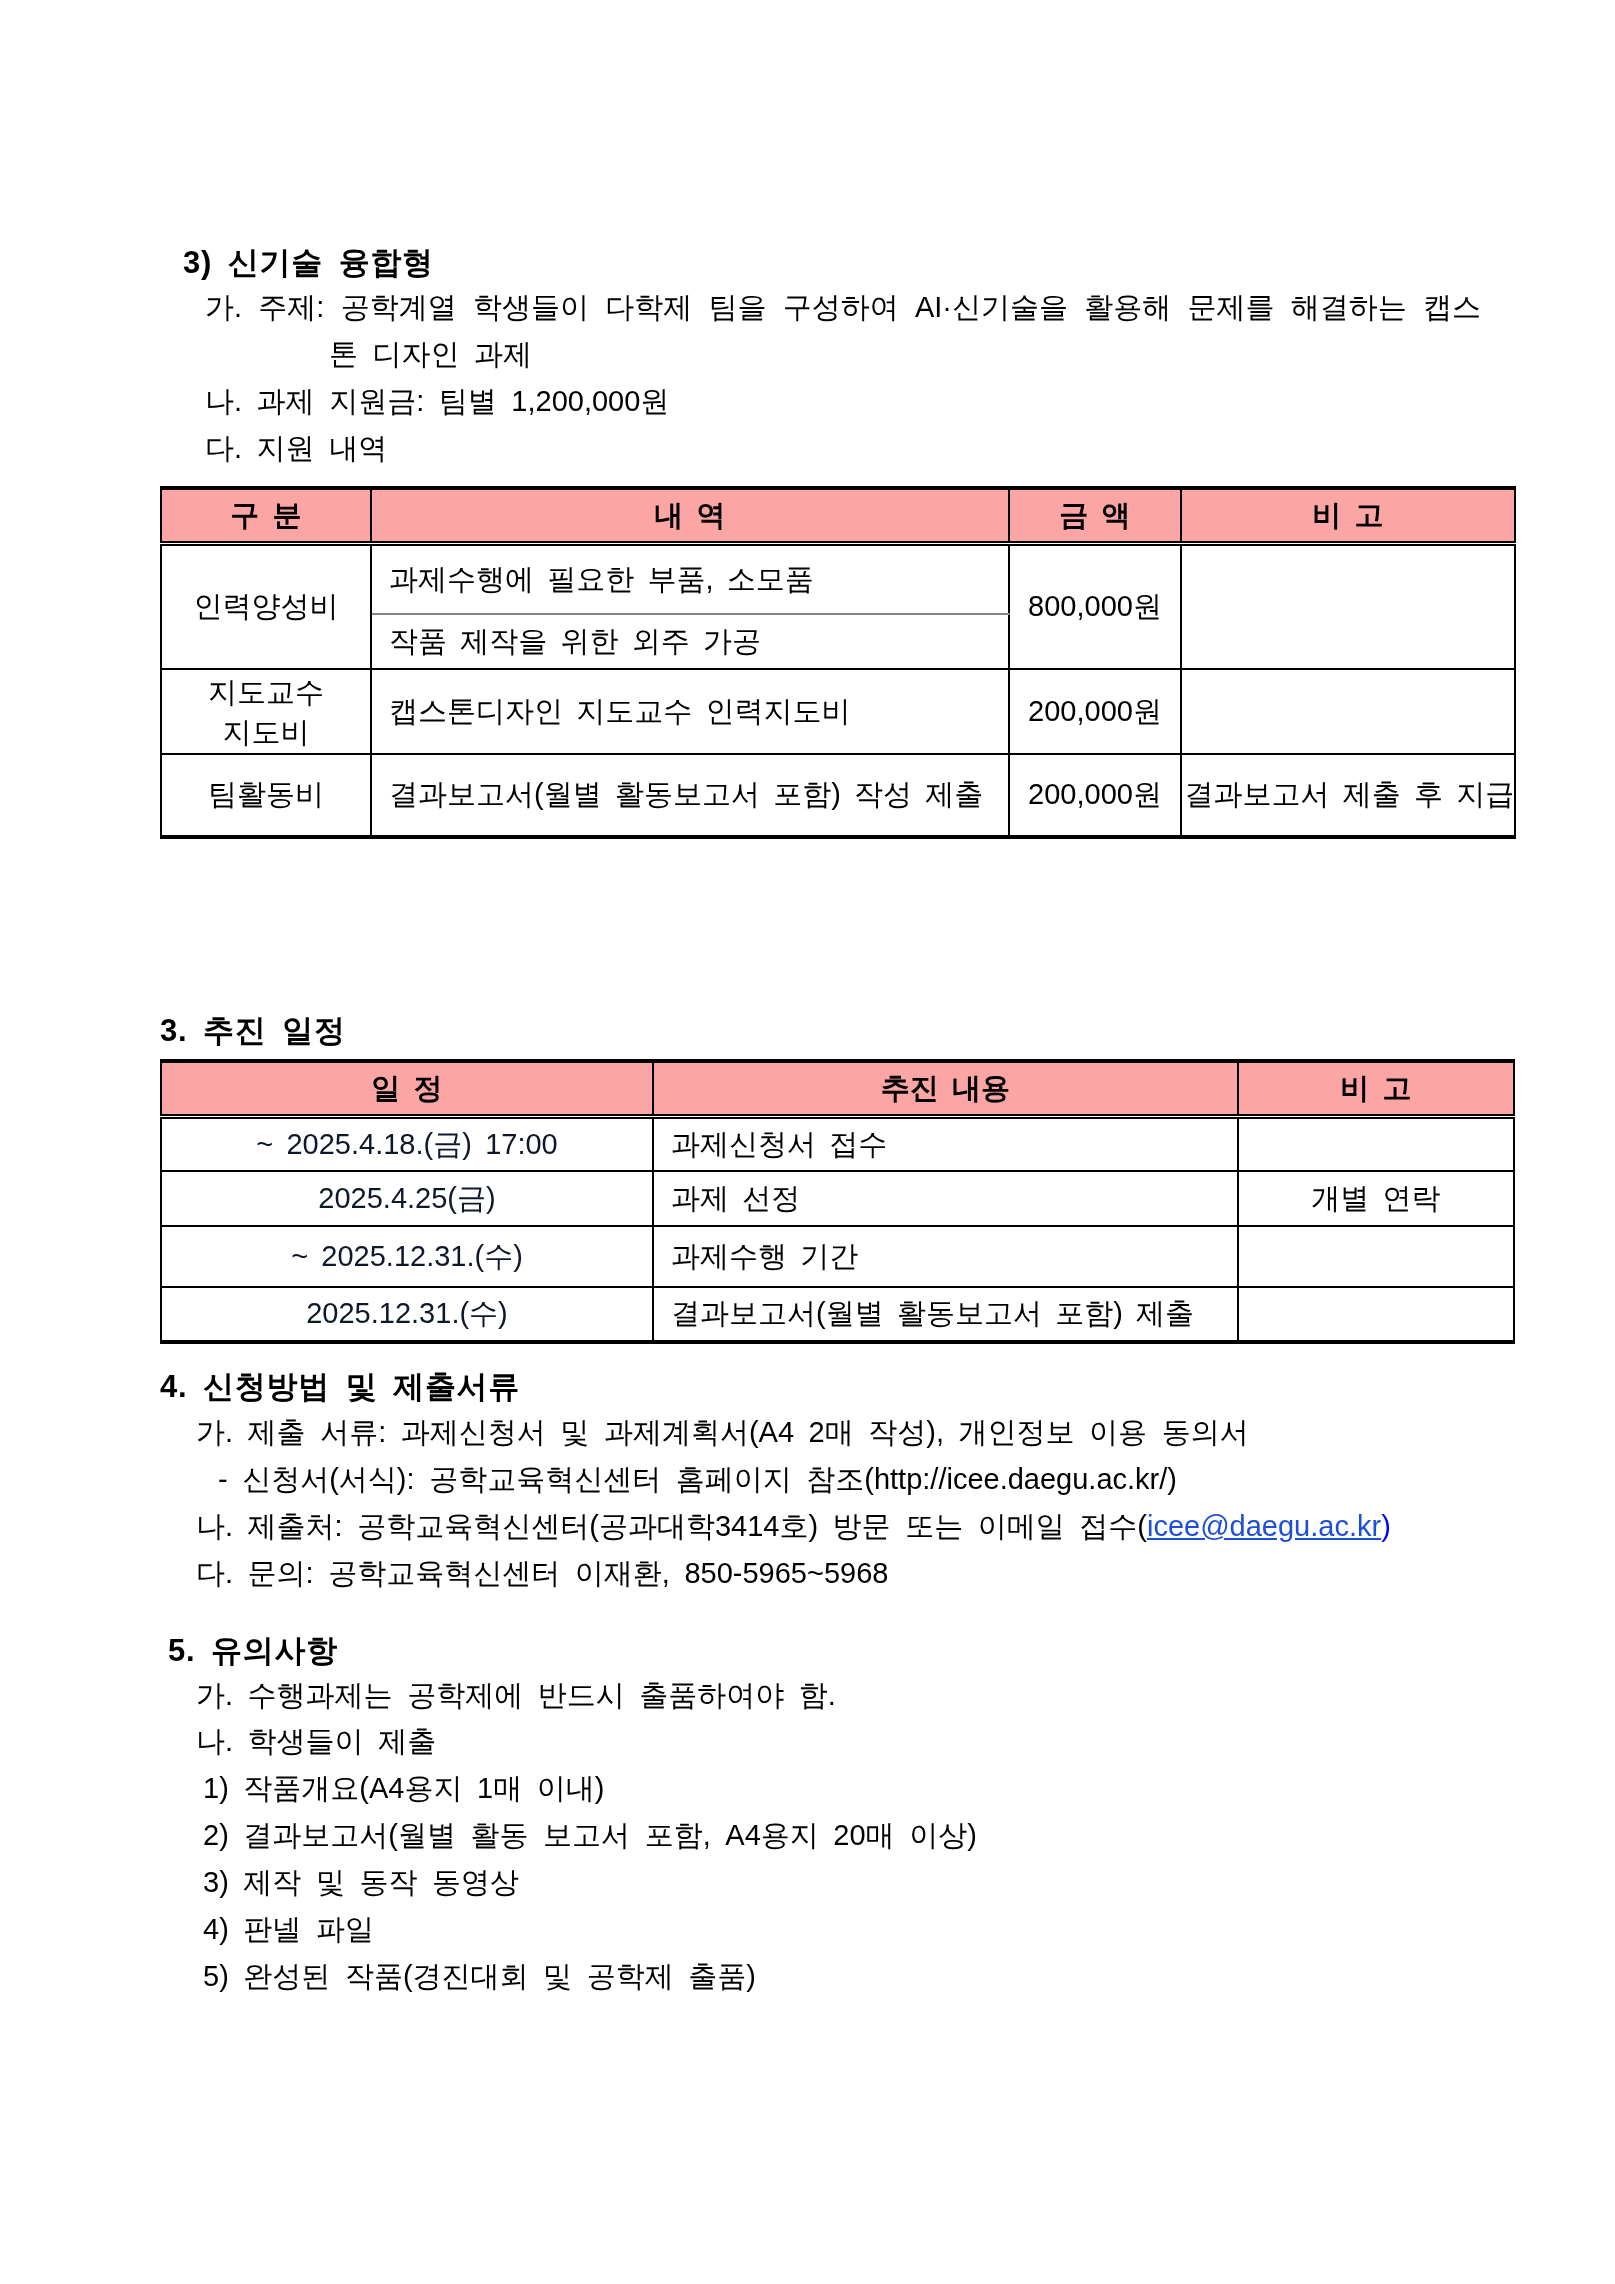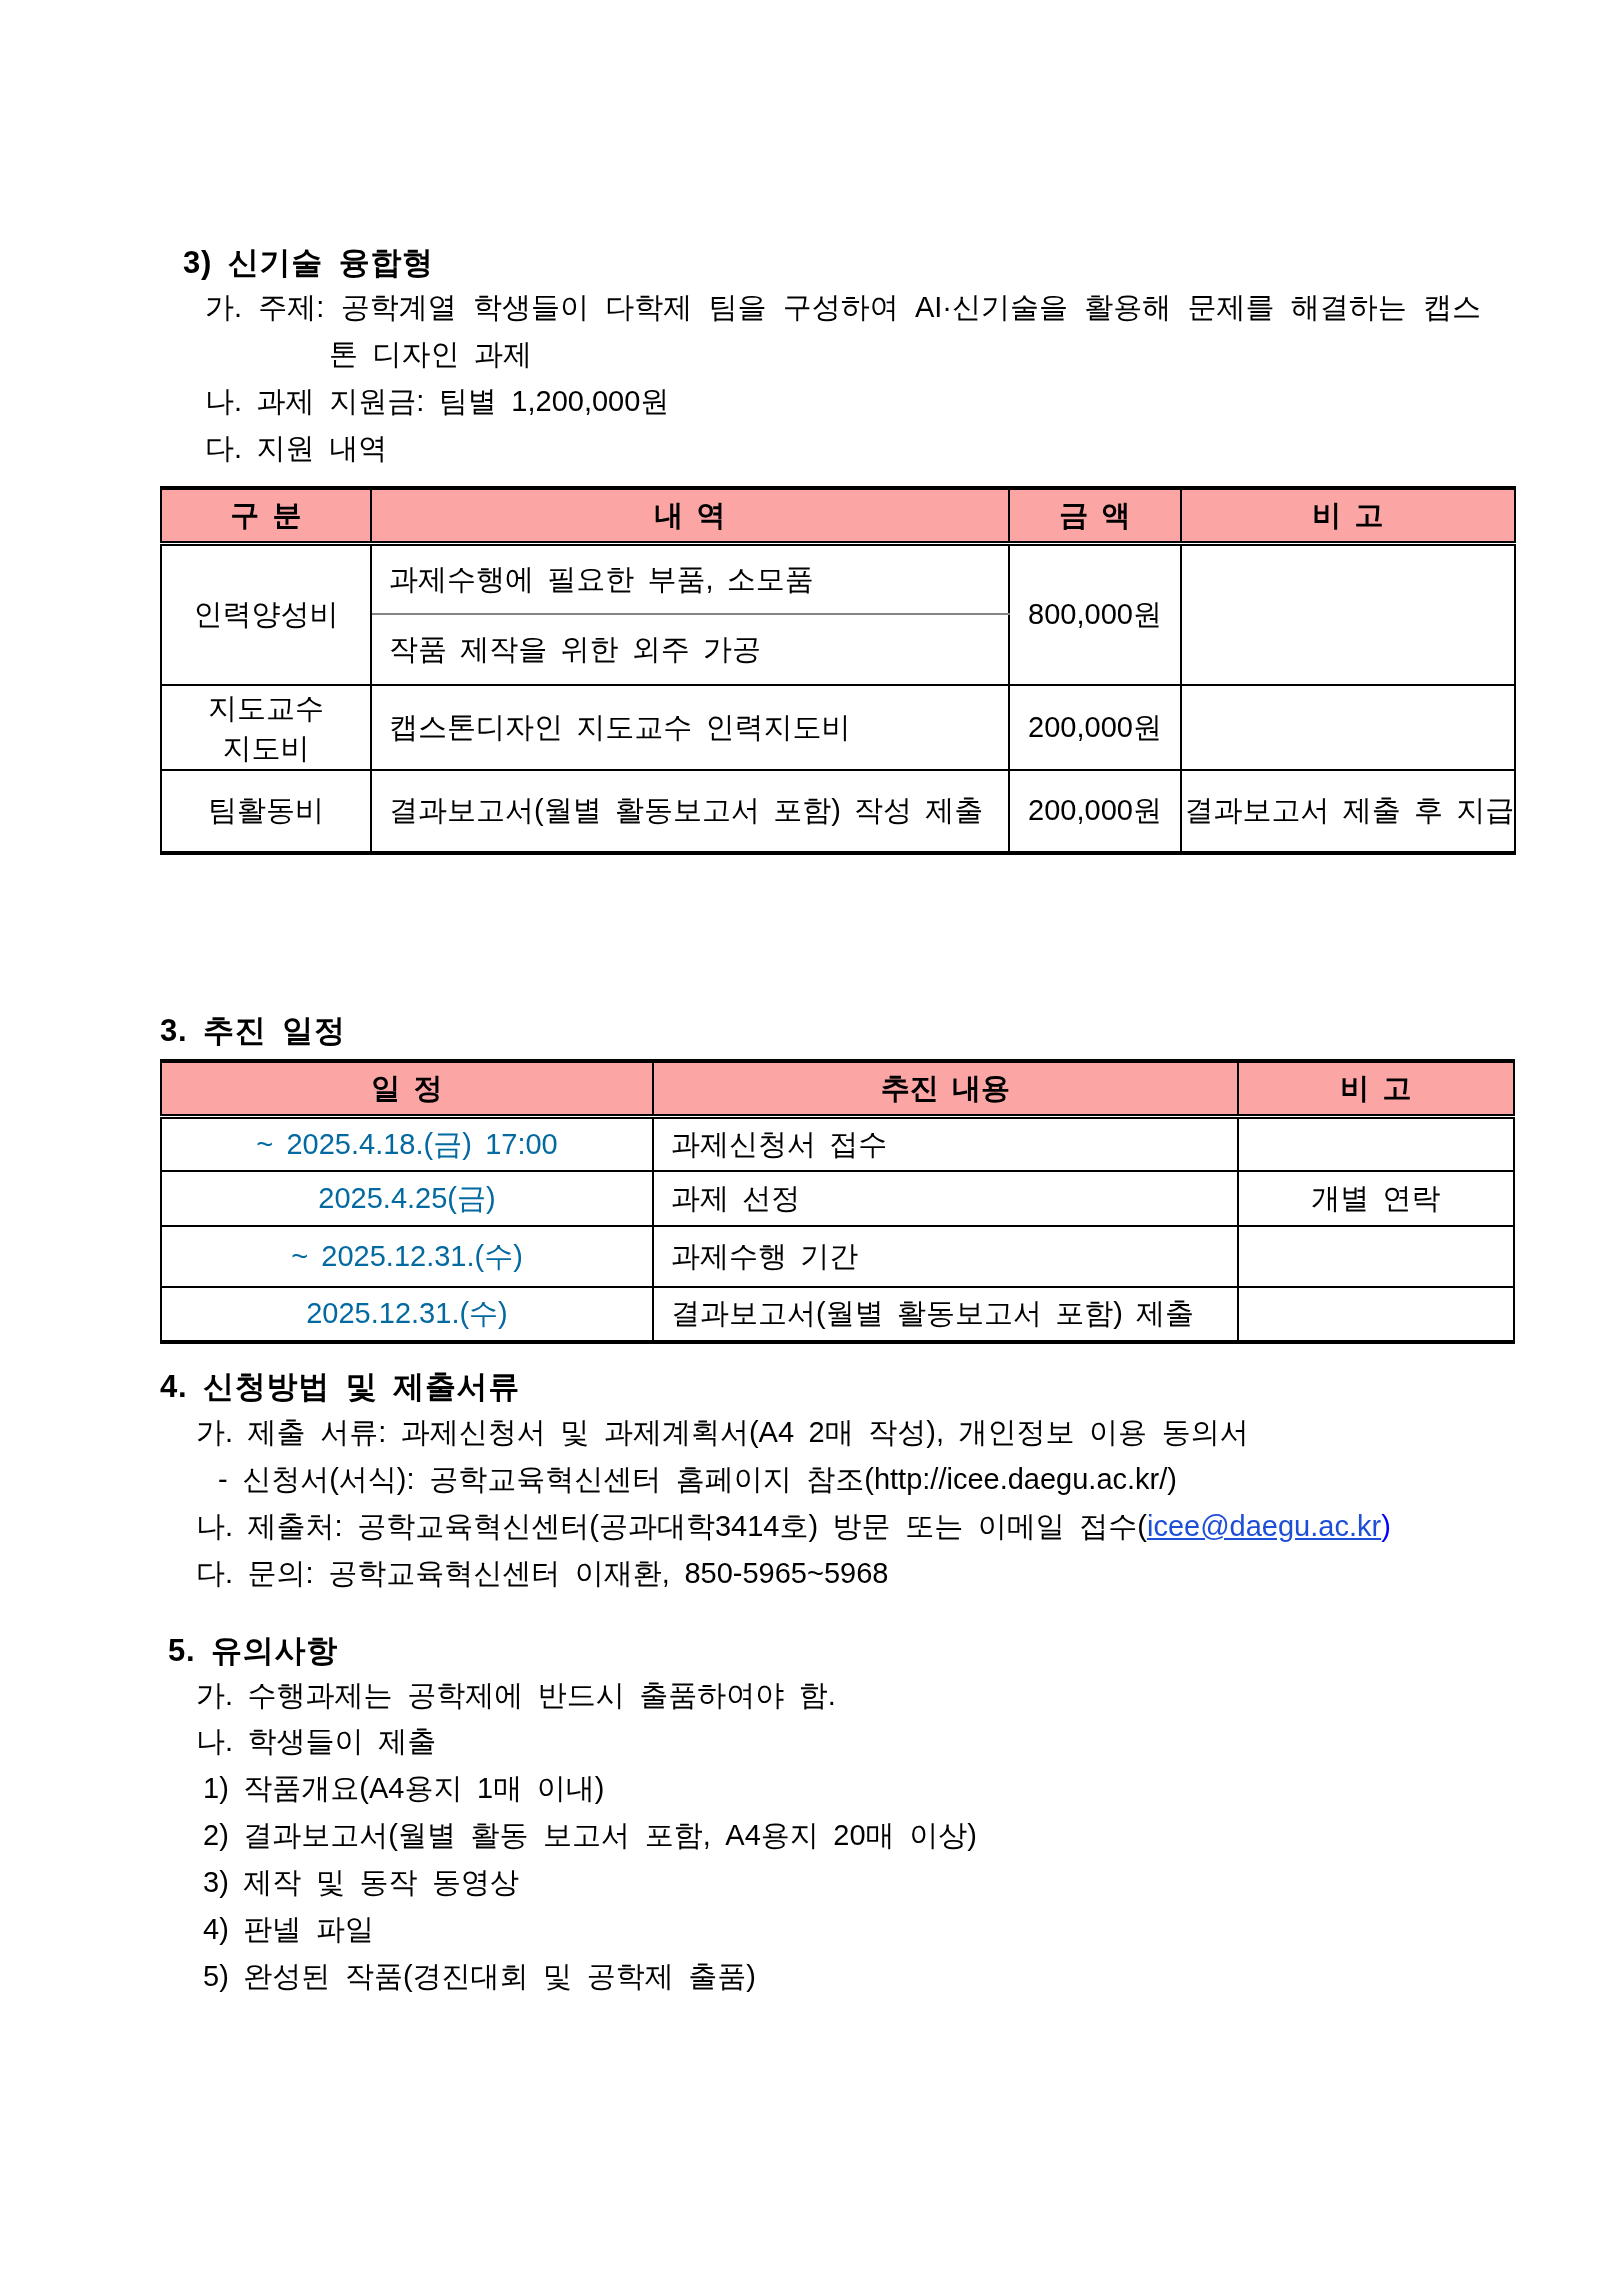--- a/index.html
+++ b/index.html
@@ -47,21 +47,21 @@
     background: #fca5a5;
     font-weight: bold;
     text-align: center;
     border-bottom: 5.9px double #000000;
     font-size: 29px;
   }
   .c { text-align: center; }
   .l { text-align: left; padding-left: 17px; padding-right: 5.2px; }
   .note-cell { text-align: center; padding: 0 2.6px; white-space: nowrap; }
   .sub-divider { border-bottom: 2px solid #848484 !important; }
-  .red { color: #0369a1; }
+  .red { color: #0f172a; }
   .email-link { color: #1d4ed8; text-decoration: underline; }
   .blue-paren { color: #0000ff; text-decoration: none; }
   .cat-two-line div { line-height: 40px; text-align: center; }
 </style>
 </head>
 <body>
 
 <div class="page">
 
   <div class="abs heading" style="top:242px; left:183px;">3) 신기술 융합형</div>
@@ -87,21 +87,21 @@
       <th>내   역</th>
       <th>금 액</th>
       <th>비 고</th>
     </tr>
     <tr style="height:71px">
       <td class="c" rowspan="2">인력양성비</td>
       <td class="l sub-divider">과제수행에 필요한 부품, 소모품</td>
       <td class="c" rowspan="2">800,000원</td>
       <td class="note-cell" rowspan="2"></td>
     </tr>
-    <tr style="height:71px">
+    <tr style="height:55px">
       <td class="l">작품 제작을 위한 외주 가공</td>
     </tr>
     <tr style="height:85px">
       <td class="c cat-two-line">
         <div>지도교수</div>
         <div>지도비</div>
       </td>
       <td class="l">캡스톤디자인 지도교수 인력지도비</td>
       <td class="c">200,000원</td>
       <td class="note-cell"></td>

